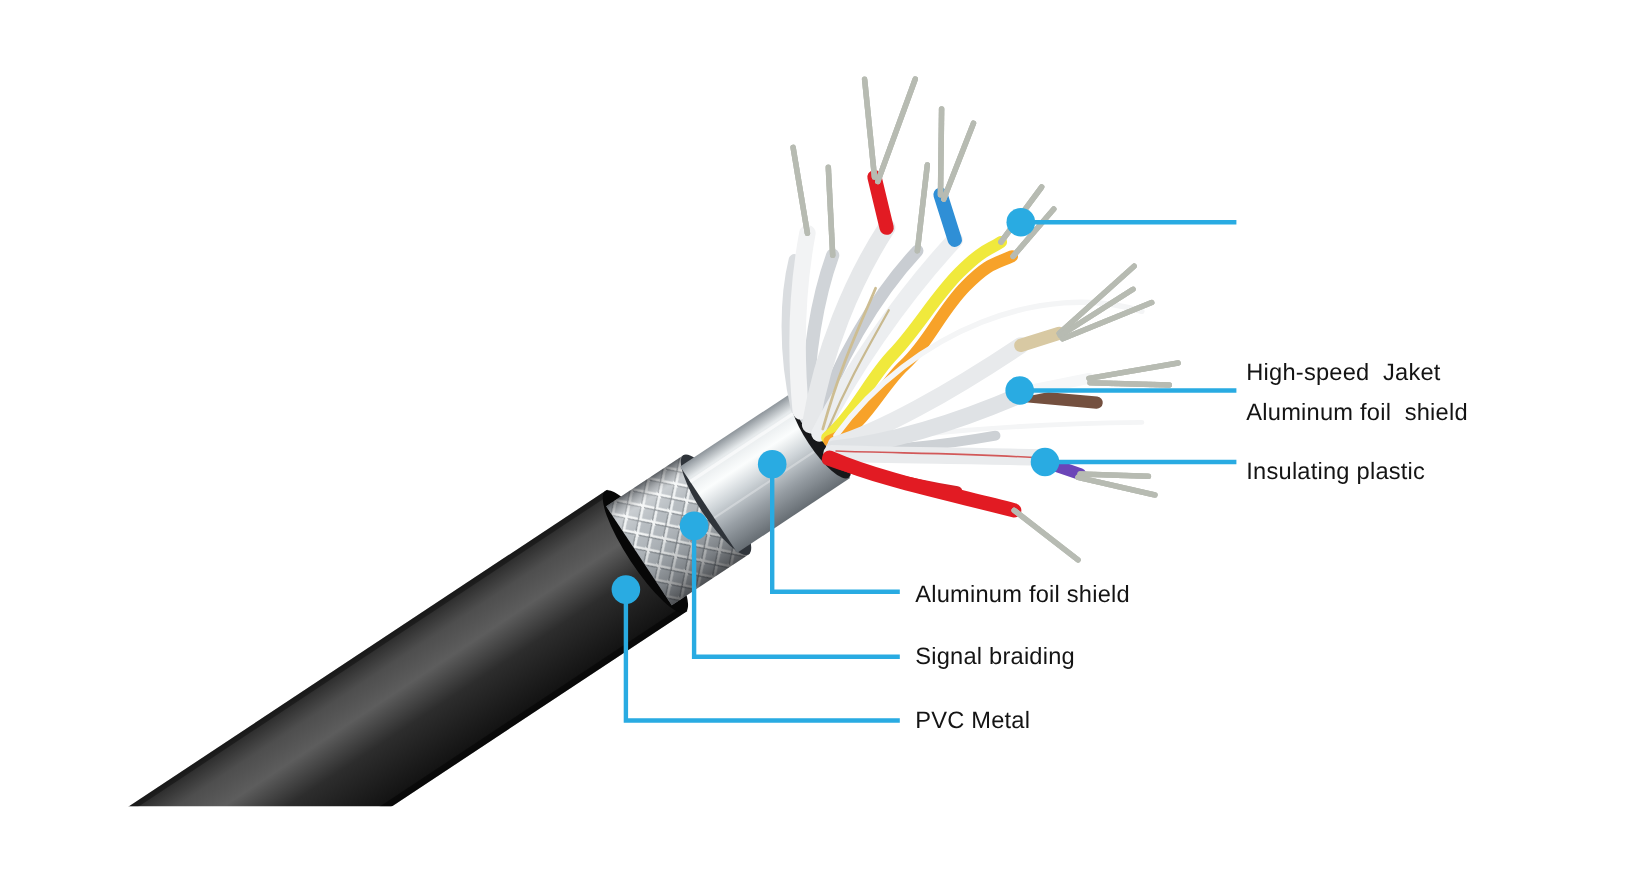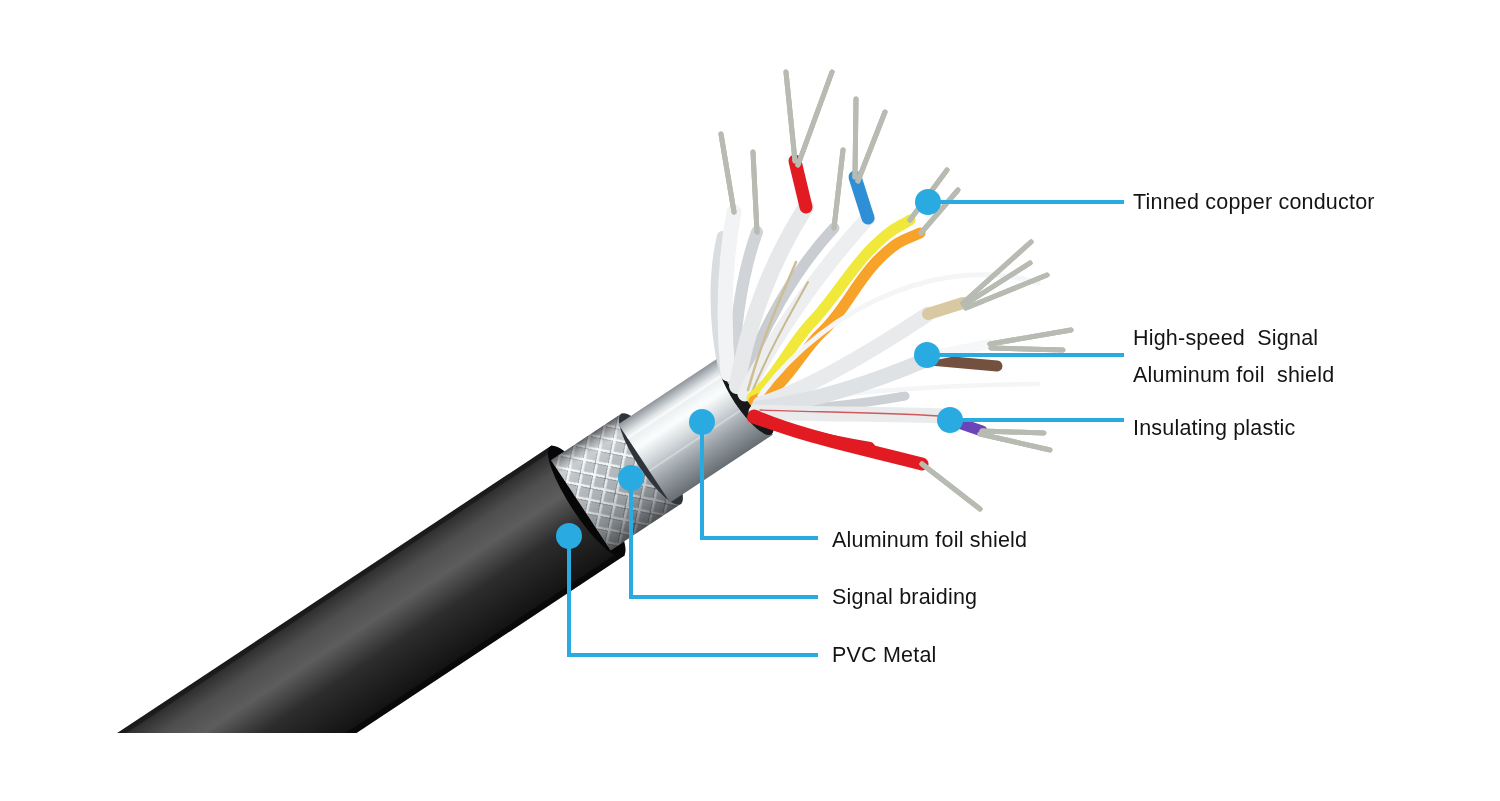--- a/index.html
+++ b/index.html
@@ -137,20 +137,19 @@
       <path class="callout-line" d="M 569,536 V 655 H 818"></path>
       <circle class="callout-dot" cx="928" cy="202" r="13"></circle>
       <circle class="callout-dot" cx="927" cy="355" r="13"></circle>
       <circle class="callout-dot" cx="950" cy="420" r="13"></circle>
       <circle class="callout-dot" cx="702" cy="422" r="13"></circle>
       <circle class="callout-dot" cx="631" cy="478" r="13"></circle>
       <circle class="callout-dot" cx="569" cy="536" r="13"></circle>
     </g>
   </svg>
 
-  <div class="label" style="left:1133px;top:190px">Tinned copper conductor</div>
-  <div class="label" style="left:1133px;top:326px">High-speed  Signal</div>
+  <div class="label" style="left:1133px;top:326px">High-speed  Jaket</div>
   <div class="label" style="left:1133px;top:363px">Aluminum foil  shield</div>
   <div class="label" style="left:1133px;top:416px">Insulating plastic</div>
   <div class="label" style="left:832px;top:528px">Aluminum foil shield</div>
   <div class="label" style="left:832px;top:585px">Signal braiding</div>
   <div class="label" style="left:832px;top:643px">PVC Metal</div>
 </div>
 
 </body></html>

